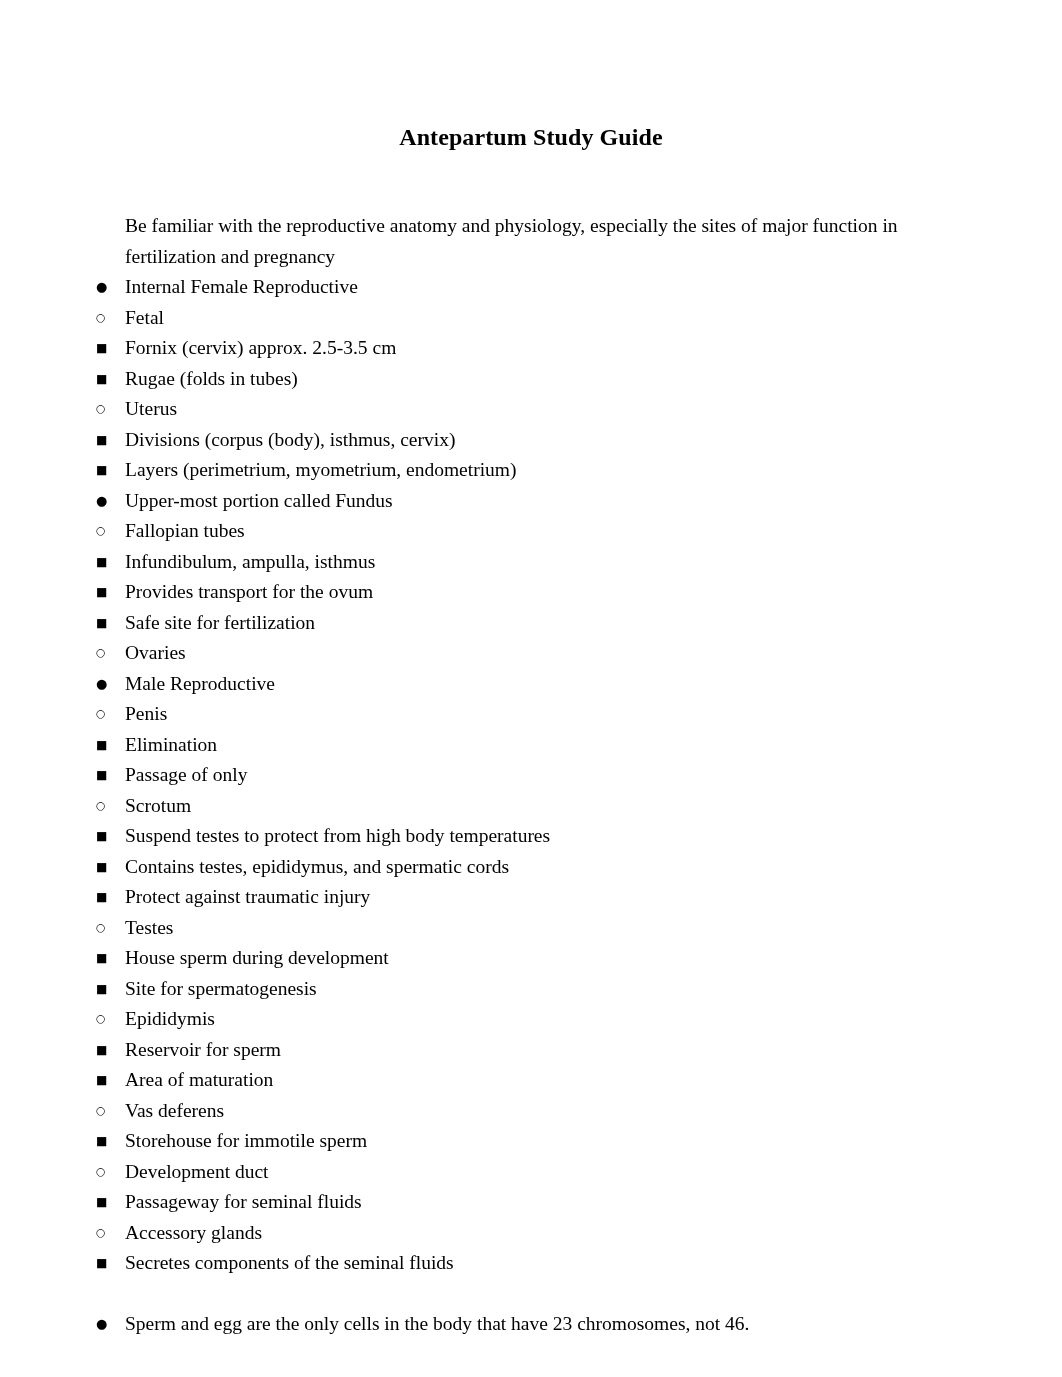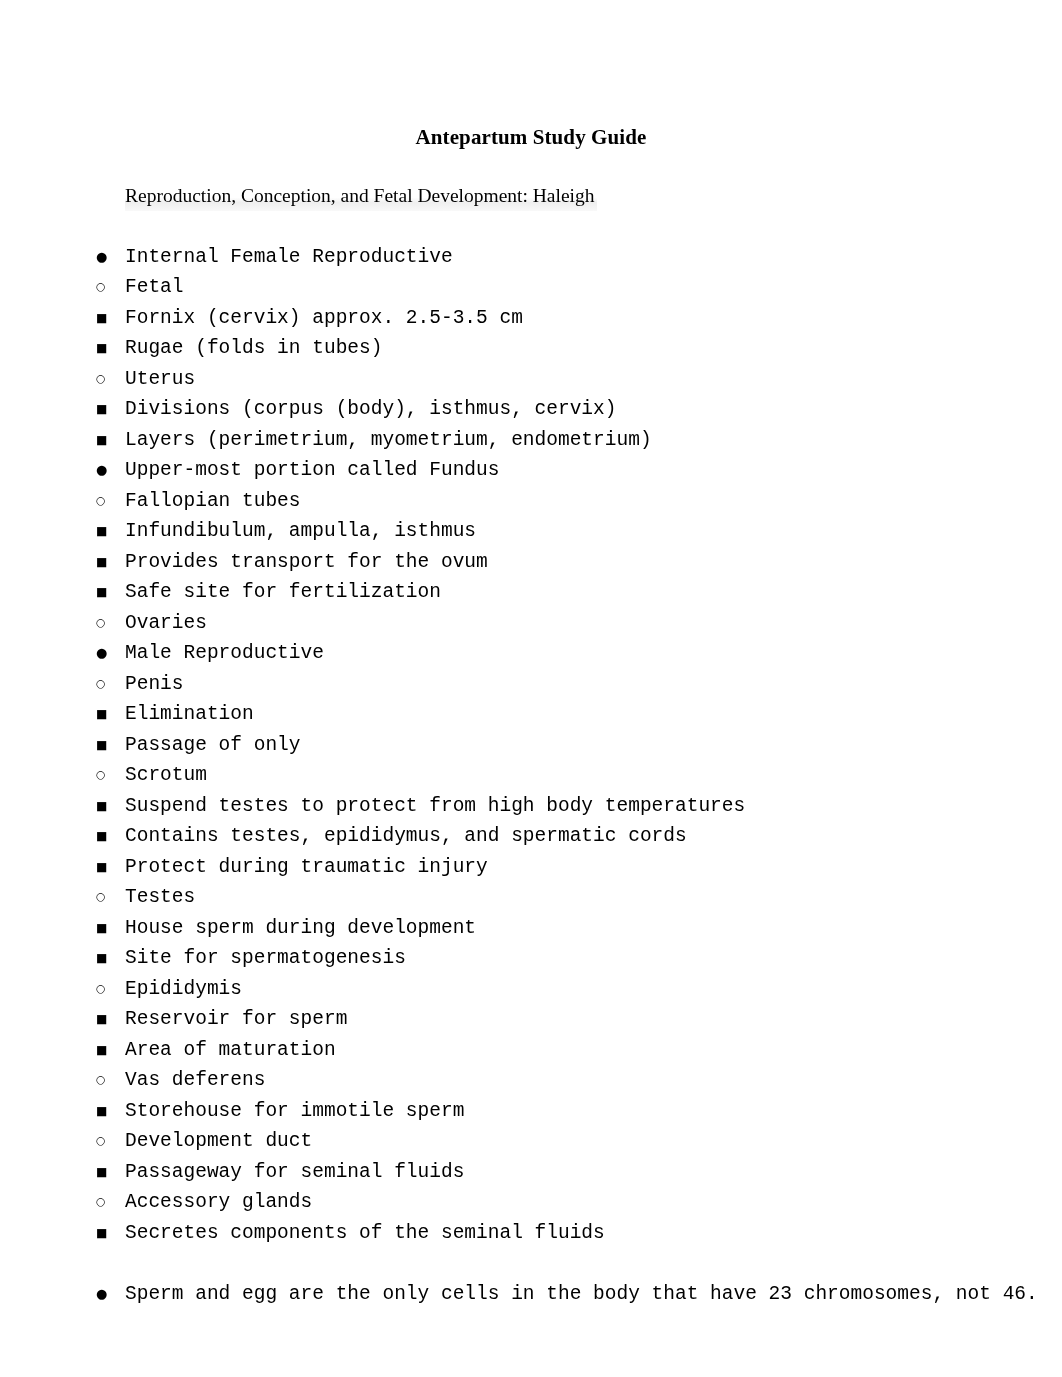--- a/index.html
+++ b/index.html
@@ -21,21 +21,21 @@
   .doc {
     position: absolute;
     left: 0;
     top: 0;
     width: 1062px;
   }
 
   
   .doc-title {
     text-align: center;
-    font-size: 21px;
+    font-size: 24px;
     line-height: 26px;
     margin: 0;
     padding-top: 124px;
     letter-spacing: 0.1px;
   }
 
   
   .body-block {
     margin-left: 125px;
     margin-right: 130px;
@@ -91,41 +91,38 @@
   
   .marker.circle {
     font-size: 11px;
   }
   
   .marker.square {
     font-size: 12px;
   }
   ul.blist li .txt {
     display: block;
-    font-family: Liberation Mono, monospace;
   }
 </style>
 </head>
 <body>
 
 <div class="page">
   <div class="doc">
 
     <h1 class="doc-title">Antepartum Study Guide</h1>
 
     <div class="spacer-line"></div>
 
     <div class="body-block">
 
-      <div>
-        <p class="para heading-shaded">Reproduction, Conception, and Fetal Development: Haleigh</p>
-      </div>
 
       <div class="spacer-line"></div>
 
+      <p class="para">Be familiar with the reproductive anatomy and physiology, especially the sites of major function in fertilization and pregnancy</p>
     </div>
 
     <ul class="blist" id="anatomy-list">
         <li>
           <span class="marker disc">●</span>
           <span class="txt">Internal Female Reproductive</span>
         </li>
         <li>
           <span class="marker circle">○</span>
           <span class="txt">Fetal</span>
@@ -197,21 +194,21 @@
         <li>
           <span class="marker square">■</span>
           <span class="txt">Suspend testes to protect from high body temperatures</span>
         </li>
         <li>
           <span class="marker square">■</span>
           <span class="txt">Contains testes, epididymus, and spermatic cords</span>
         </li>
         <li>
           <span class="marker square">■</span>
-          <span class="txt">Protect during traumatic injury</span>
+          <span class="txt">Protect against traumatic injury</span>
         </li>
         <li>
           <span class="marker circle">○</span>
           <span class="txt">Testes</span>
         </li>
         <li>
           <span class="marker square">■</span>
           <span class="txt">House sperm during development</span>
         </li>
         <li>

